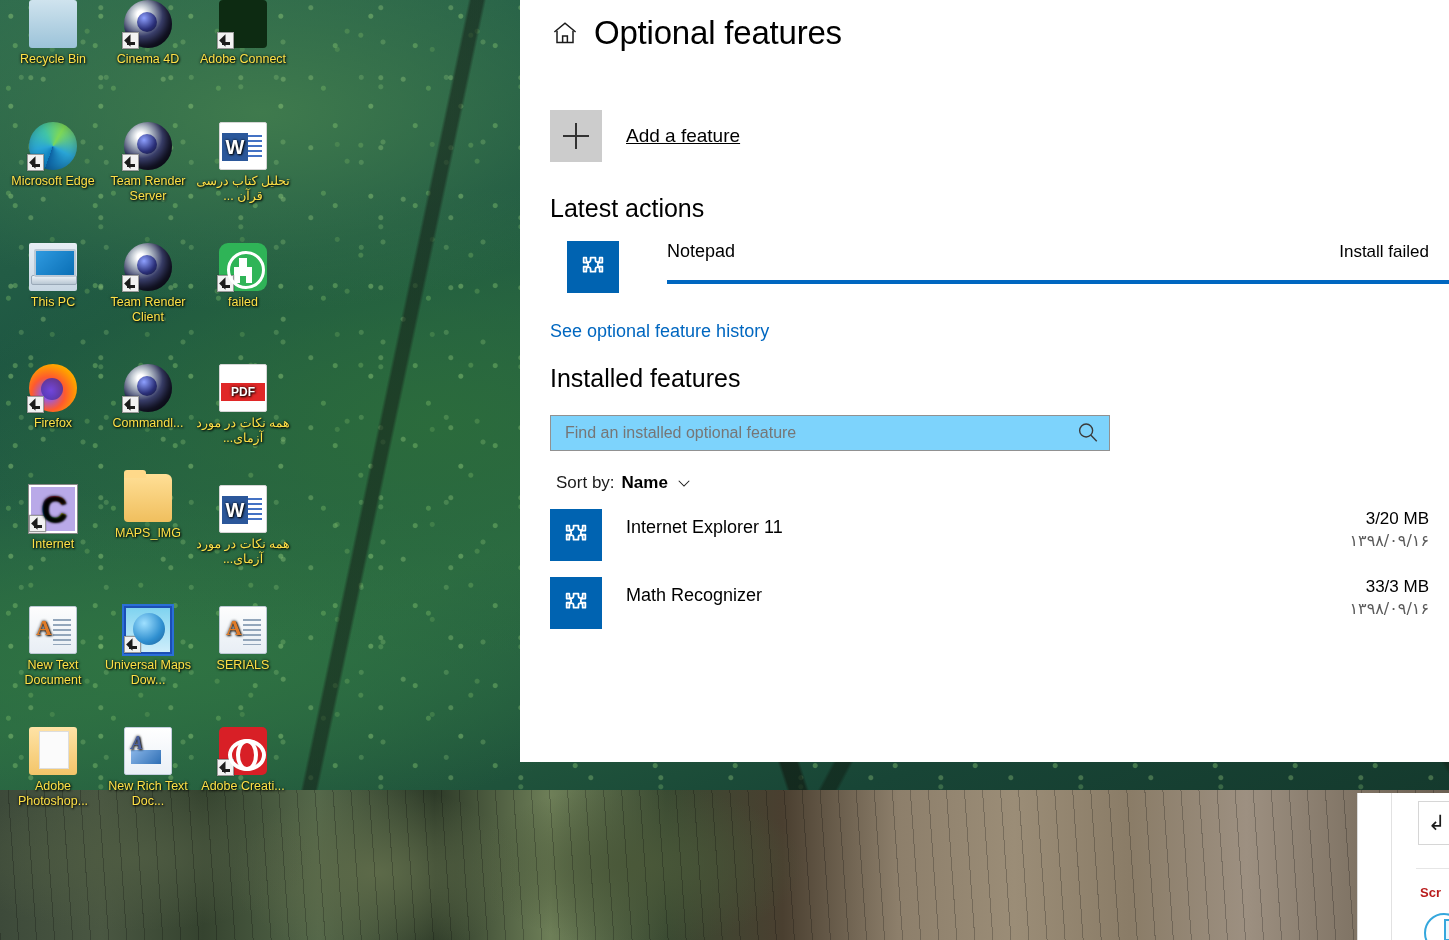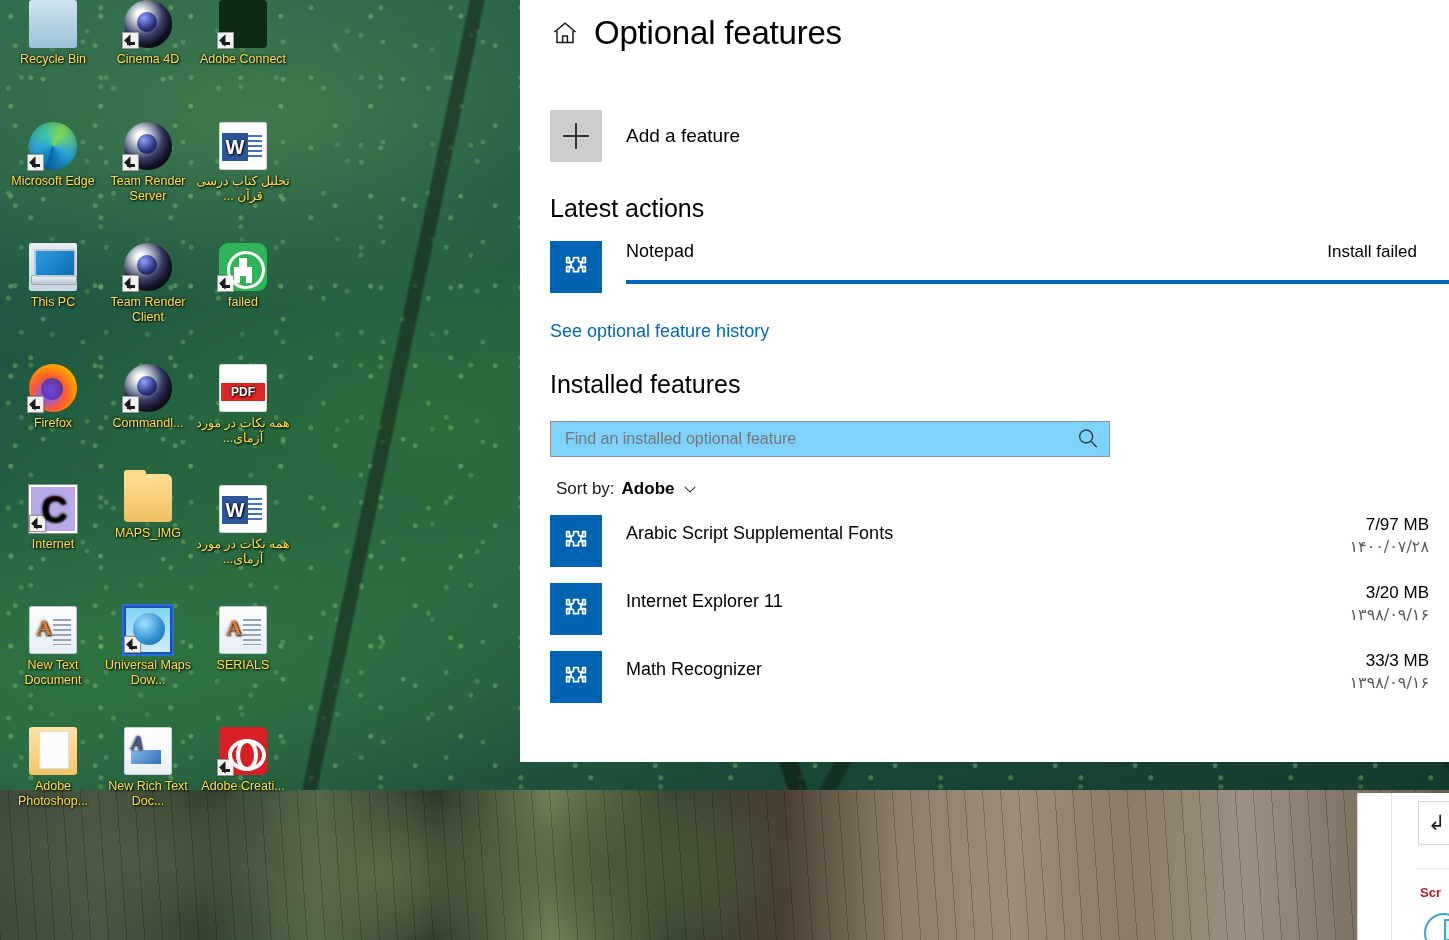--- a/index.html
+++ b/index.html
@@ -206,41 +206,41 @@
     overflow:hidden;
   }
 
   .hdr { display:flex; align-items:center; gap:14px; padding:14px 0 0 30px; }
   .home-ico { width:30px; height:30px; flex:0 0 auto; }
   .page-title {
     font-size: 33px; font-weight: 400; color:#000;
     letter-spacing:-0.2px;
   }
 
-  .addfeat { display:flex; align-items:center; gap:24px; margin:58px 0 0 30px; }
+  .addfeat { display:flex; align-items:center; gap:24px; margin:58px 0 0 30px;text-decoration:underline; }
   .addfeat .sq {
     width:52px; height:52px; background:#cccccc;
     display:flex; align-items:center; justify-content:center;
     position:relative;
   }
   .addfeat .sq::before{content:"";position:absolute;left:13px;top:25px;width:26px;height:2px;background:#333;}
   .addfeat .sq::after{content:"";position:absolute;left:25px;top:13px;width:2px;height:26px;background:#333;}
   .addfeat .txt { font-size:19px; color:#000; }
 
   .section-title { font-size:25px; color:#000; margin:32px 0 0 30px; font-weight:400; }
 
-  .feat-row { display:flex; align-items:flex-start; margin-left:30px; margin-top:18px; }
+  .feat-row { display:flex; align-items:flex-start; margin-left:47px; margin-top:18px;gap:24px; }
   .feat-ico {
     width:52px; height:52px; background:#0063b1; flex:0 0 auto;
     display:flex; align-items:center; justify-content:center;
   }
   .feat-body { flex:1 1 auto; margin-left:24px; position:relative; }
   .feat-line { display:flex; align-items:baseline; justify-content:space-between; }
   .feat-name { font-size:18px; color:#000; }
-  .feat-status { font-size:17px; color:#000; padding-right:32px; }
+  .feat-status { font-size:17px; color:#000; padding-right:20px; }
   .progress { height:4px; background:#0067c0; margin-top:18px; margin-right:20px; }
 
   .link { color:#0067c0; font-size:18px; margin:28px 0 0 30px; display:inline-block; cursor:pointer; }
 
   .searchbox {
     margin:22px 0 0 30px; width:560px; height:36px;
     border:1px solid #919191; background:#7dd3fc;
     display:flex; align-items:center;
   }
   .searchbox input {
@@ -424,78 +424,64 @@
               <span class="feat-name">Notepad</span>
               <span class="feat-status">Install failed</span>
             </div>
             <div class="progress" style="width: calc(100% + 0px);"></div>
           </div>
         </div>
       </div>
 
     <a class="link">See optional feature history</a>
 
-    <div class="section-title" style="margin-top:28px">Installed features</div>
+    <div class="section-title" style="margin-top:22px">Installed features</div>
 
     <div class="searchbox">
       <input type="text" placeholder="Find an installed optional feature" style="">
       <span class="search-ico">
         <svg viewBox="0 0 24 24" width="30" height="30" fill="none" stroke="#3a3a3a" stroke-width="1.1">
           <circle cx="10.5" cy="10" r="5.2"></circle>
           <path d="M14.4 13.8 L19 18.6"></path>
         </svg>
       </span>
     </div>
 
     <div class="sortrow">
       <span class="lbl">Sort by:</span>
-      <span class="val">Adobe</span>
+      <span class="val">Name</span>
       <span class="chev">
         <svg viewBox="0 0 24 24" width="18" height="18" fill="none" stroke="#1b1b1b" stroke-width="1.4">
           <path d="M5 9 L12 16 L19 9"></path>
         </svg>
       </span>
     </div>
 
     <div id="installed-list">
         <div class="inst-row">
           <div class="feat-ico">
             <svg class="puz" viewBox="0 0 32 32" fill="none" stroke="#ffffff" stroke-width="2.2" stroke-linejoin="round">
               <path d="M13 4.5h6v3a2.6 2.6 0 1 0 5.2 0v-3h3.3v6h-3a2.6 2.6 0 1 0 0 5.2h3v6h-3.3v-3a2.6 2.6 0 1 0-5.2 0v3h-6v-3a2.6 2.6 0 1 0-5.2 0v3H4.5v-6h3a2.6 2.6 0 1 0 0-5.2h-3V4.5h3.3v3a2.6 2.6 0 1 0 5.2 0z"></path>
             </svg>
           </div>
           <div class="inst-body">
-            <div class="inst-name">Arabic Script Supplemental Fonts</div>
+            <div class="inst-name">Internet Explorer 11</div>
             <div class="inst-meta">
-              <span class="inst-size">7/97 MB</span>
-              <span class="inst-date">۱۴۰۰/۰۷/۲۸</span>
+              <span class="inst-size">3/20 MB</span>
+              <span class="inst-date">۱۳۹۸/۰۹/۱۶</span>
             </div>
           </div>
         </div>
         <div class="inst-row">
           <div class="feat-ico">
             <svg class="puz" viewBox="0 0 32 32" fill="none" stroke="#ffffff" stroke-width="2.2" stroke-linejoin="round">
               <path d="M13 4.5h6v3a2.6 2.6 0 1 0 5.2 0v-3h3.3v6h-3a2.6 2.6 0 1 0 0 5.2h3v6h-3.3v-3a2.6 2.6 0 1 0-5.2 0v3h-6v-3a2.6 2.6 0 1 0-5.2 0v3H4.5v-6h3a2.6 2.6 0 1 0 0-5.2h-3V4.5h3.3v3a2.6 2.6 0 1 0 5.2 0z"></path>
             </svg>
           </div>
           <div class="inst-body">
-            <div class="inst-name">Internet Explorer 11</div>
-            <div class="inst-meta">
-              <span class="inst-size">3/20 MB</span>
-              <span class="inst-date">۱۳۹۸/۰۹/۱۶</span>
-            </div>
-          </div>
-        </div>
-        <div class="inst-row">
-          <div class="feat-ico">
-            <svg class="puz" viewBox="0 0 32 32" fill="none" stroke="#ffffff" stroke-width="2.2" stroke-linejoin="round">
-              <path d="M13 4.5h6v3a2.6 2.6 0 1 0 5.2 0v-3h3.3v6h-3a2.6 2.6 0 1 0 0 5.2h3v6h-3.3v-3a2.6 2.6 0 1 0-5.2 0v3h-6v-3a2.6 2.6 0 1 0-5.2 0v3H4.5v-6h3a2.6 2.6 0 1 0 0-5.2h-3V4.5h3.3v3a2.6 2.6 0 1 0 5.2 0z"></path>
-            </svg>
-          </div>
-          <div class="inst-body">
             <div class="inst-name">Math Recognizer</div>
             <div class="inst-meta">
               <span class="inst-size">33/3 MB</span>
               <span class="inst-date">۱۳۹۸/۰۹/۱۶</span>
             </div>
           </div>
         </div>
       </div>
 
   </div>

